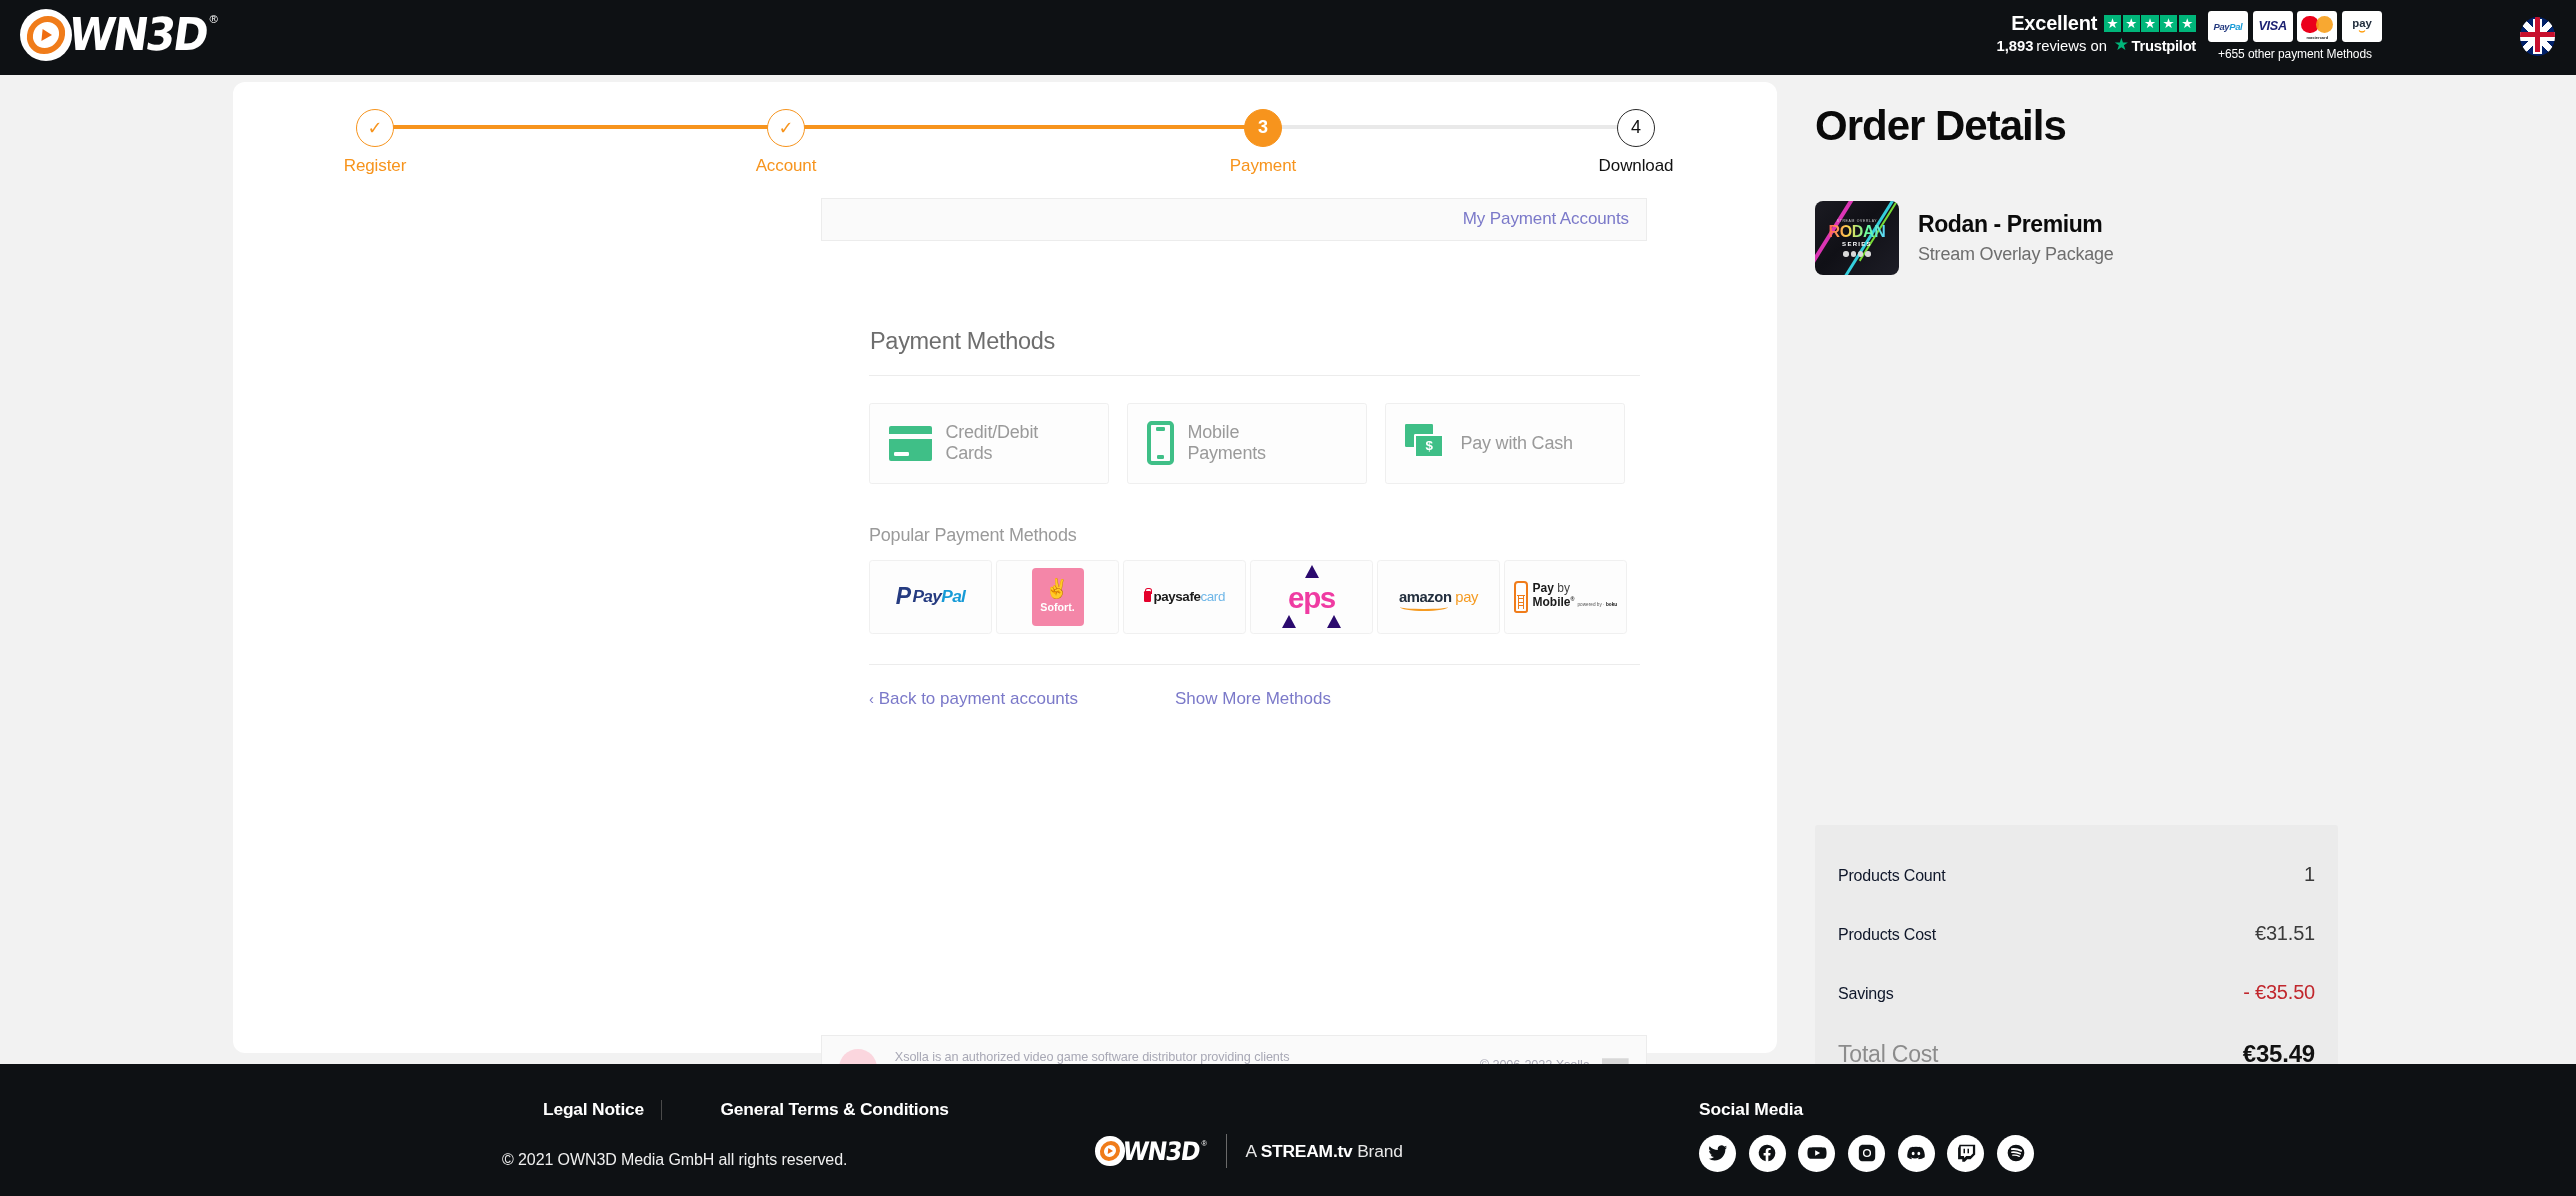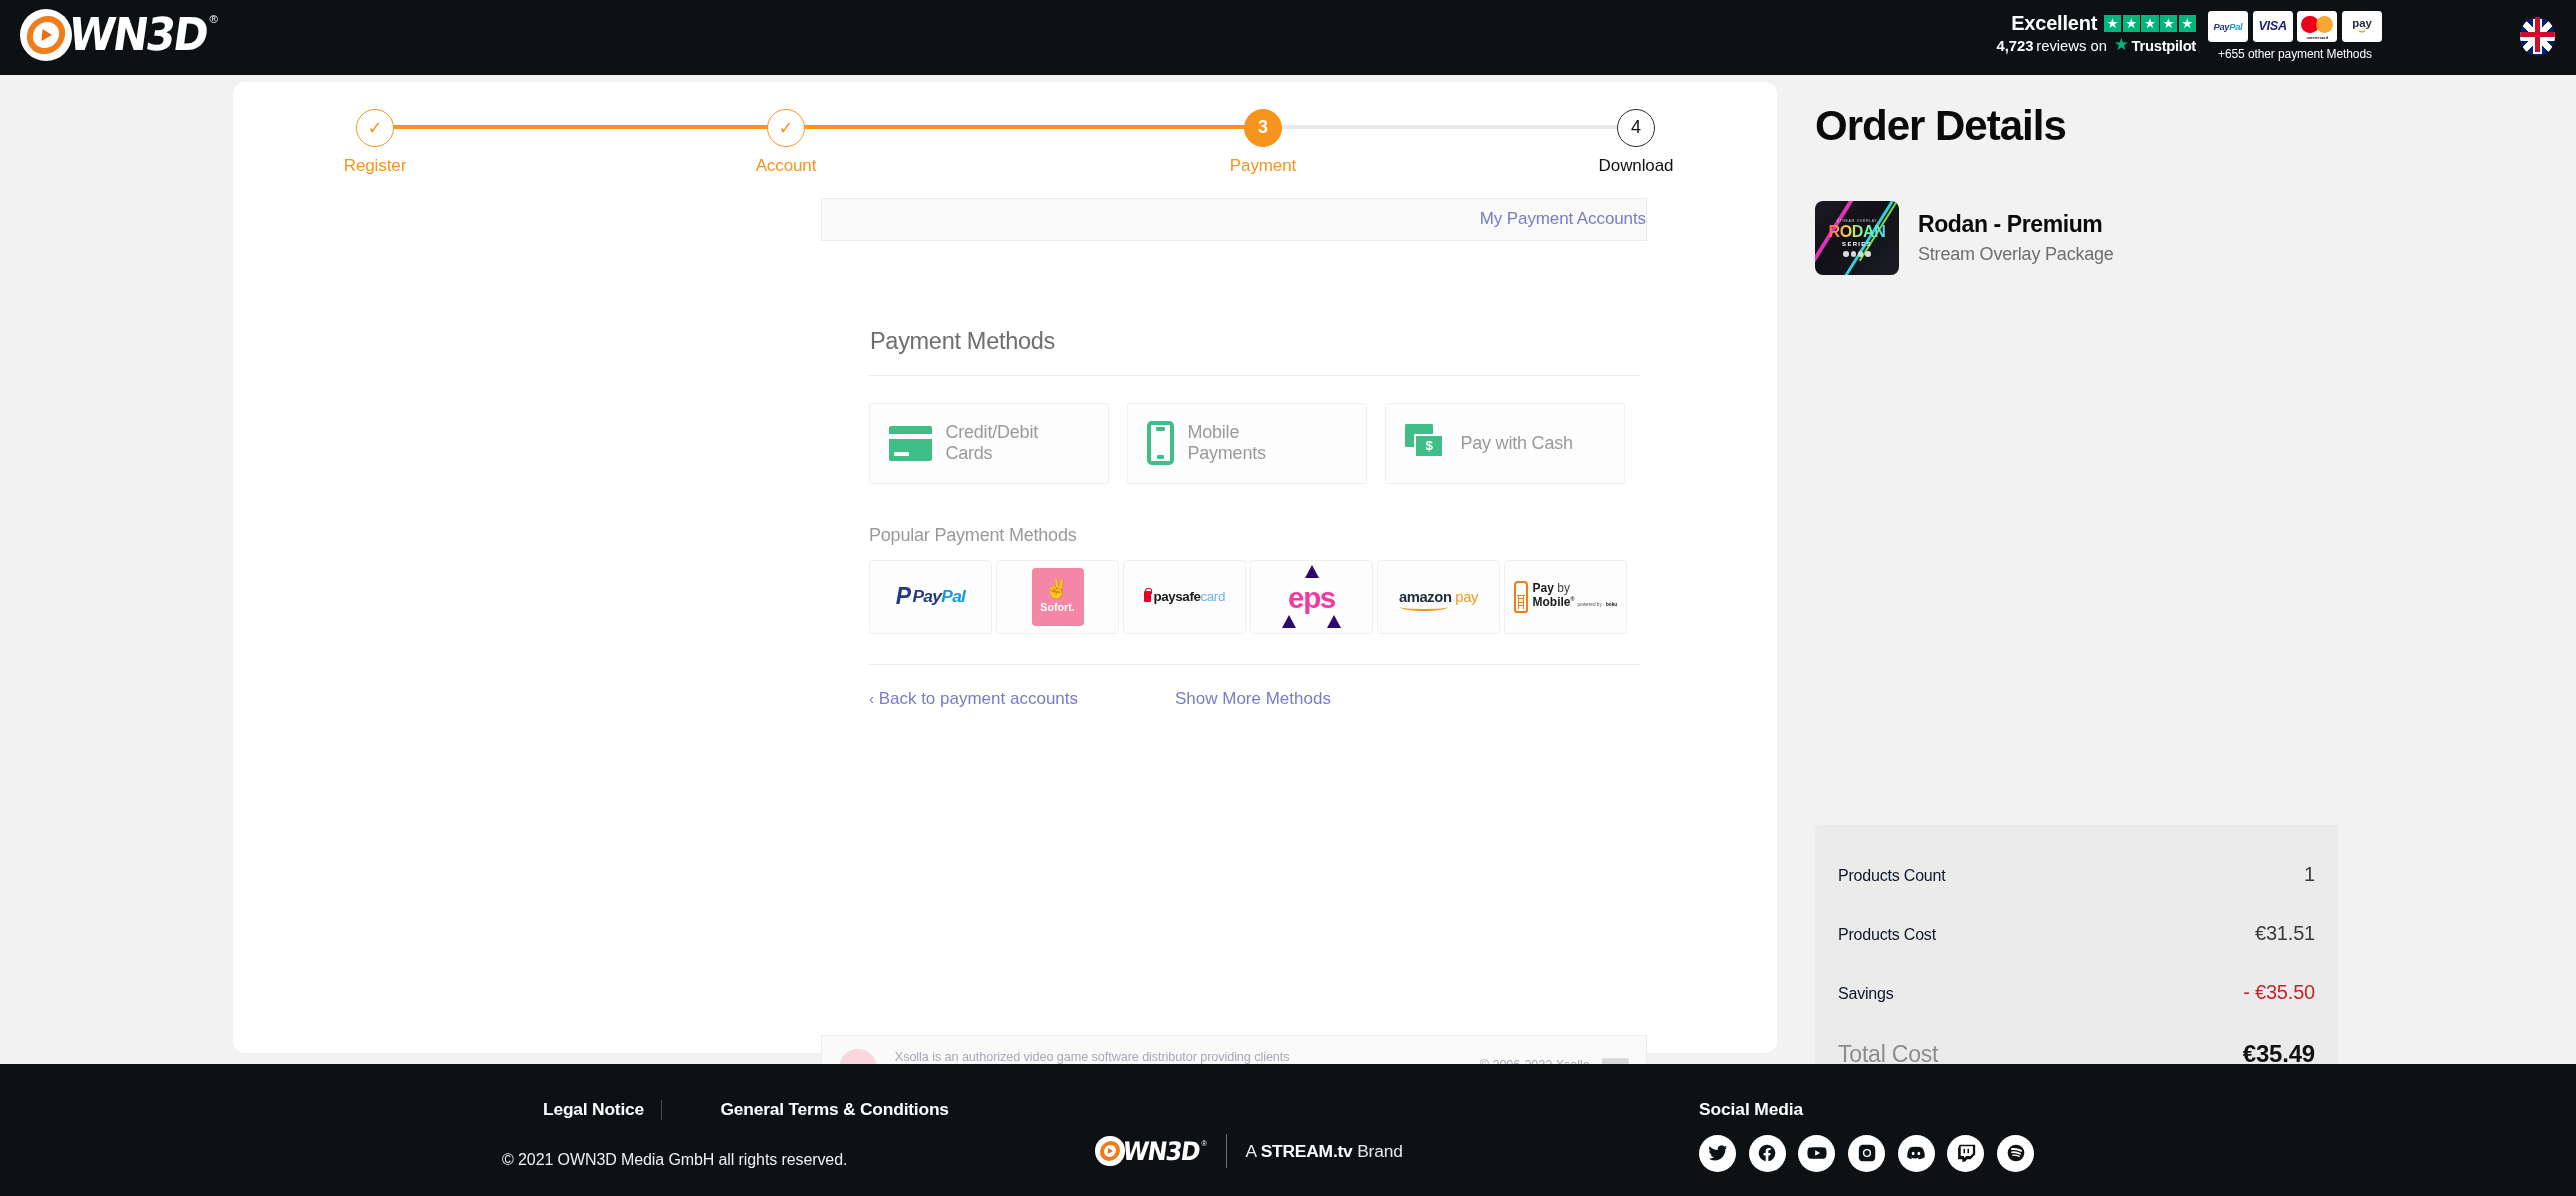--- a/index.html
+++ b/index.html
@@ -128,21 +128,21 @@
   .step.done .label, .step.active .label { color:#f7941d; }
   .step.todo .label { color:#111; }
   .step-line { position:absolute; height:4.7px; top:16px; z-index:1; }
   .step-line.filled { background:#f7941d; }
   .step-line.empty { background:#e9e9e9; }
 
   
   .acct-bar {
     position:absolute; left:588px; top:116px; width:826px; height:43px;
     background:#fafafa; border:0.7px solid #ececec;
-    display:flex; align-items:center; justify-content:flex-end; padding-right:0;
+    display:flex; align-items:center; justify-content:flex-end; padding-right:17px;
   }
   .acct-link { color:#7b79c9; font-size:17px; cursor:pointer; letter-spacing:-0.1px; }
 
   
   .pm-title {
     position:absolute; left:637px; top:246px;
     font-size:23.5px; color:#6e6e6e; letter-spacing:-0.3px;
   }
   .pm-rule { position:absolute; left:636px; top:293px; width:771px; height:0.7px; background:#ececec; }
 
@@ -346,21 +346,21 @@
           </span>
         <span class="star-box">
             <span class="star-glyph">★</span>
           </span>
         <span class="star-box">
             <span class="star-glyph">★</span>
           </span>
       </span>
     </div>
     <div class="trust-row2">
-      <span class="trust-count">4,723</span>
+      <span class="trust-count">1,893</span>
       <span>reviews on</span>
       <span class="tp-star">★</span>
       <span class="tp-name">Trustpilot</span>
     </div>
   </div>
 
   <div class="paylogos">
     <div class="paylogos-row">
       <div class="paycard paypal">Pay<i>Pal</i></div>
       <div class="paycard visa">VISA</div>

